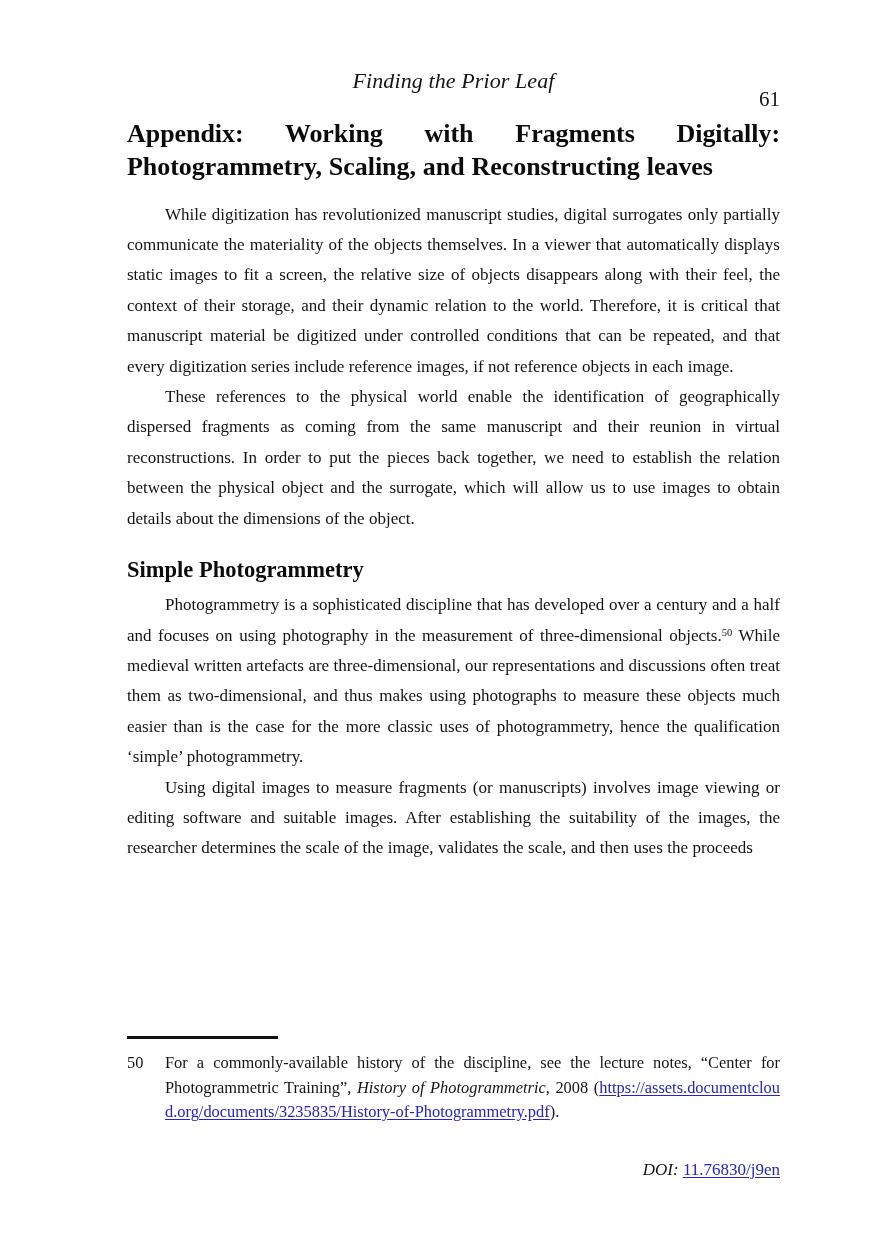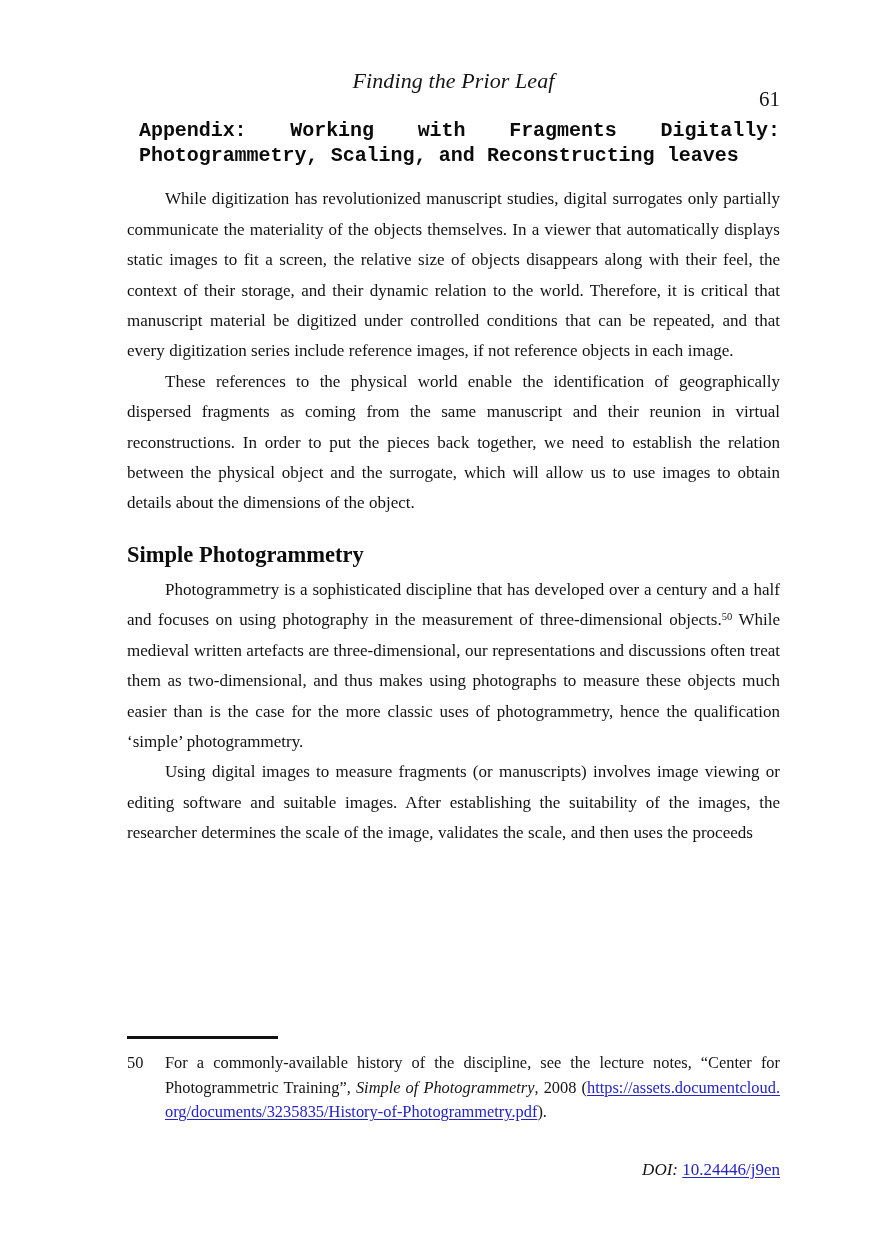--- a/index.html
+++ b/index.html
@@ -52,30 +52,29 @@
 
   
   .column {
     position: absolute;
     left: 127px;
     top: 118px;
     width: 653px;
   }
 
   h1.chapter-title {
-    margin: 0 0 16px 12px;
-    font-size: 20px;
+    margin: 0 0 16px 0;
+    font-size: 26px;
     font-weight: bold;
     line-height: 1.26;
     text-align: justify;
     text-align-last: left;
     letter-spacing: -0.05px;
     color: #0b0b0b;
     word-spacing: 0.5px;
-    font-family: Liberation Mono, monospace;
   }
 
   h2.section-title {
     margin: 22px 0 6px 0;
     font-size: 22.5px;
     font-weight: bold;
     line-height: 1.25;
     color: #0b0b0b;
   }
 
@@ -170,22 +169,22 @@
 
     <p class="body"><span>Photogrammetry is a sophisticated discipline that has developed over a century and a half and focuses on using photography in the measurement of three-dimensional objects.</span><sup class="fn-ref">50</sup><span> While medieval written artefacts are three-dimensional, our representations and discussions often treat them as two-dimensional, and thus makes using photographs to measure these objects much easier than is the case for the more classic uses of photogrammetry, hence the qualification ‘simple’ photogrammetry.</span></p>
 
     <p class="body">Using digital images to measure fragments (or manuscripts) involves image viewing or editing software and suitable images. After establishing the suitability of the images, the researcher determines the scale of the image, validates the scale, and then uses the proceeds</p>
 
   </div>
 
   <div class="footnote-block">
     <div class="footnote-rule"></div>
     <div class="footnote">
-      <span class="fn-num">50</span><span>For a commonly-available history of the discipline, see the lecture notes, “Center for Photogrammetric Training”, </span><i>Simple of Photogrammetry</i><span>, 2008 (</span><a class="link" href="#">https://assets.documentcloud.org/documents/3235835/History-of-Photogrammetry.pdf</a><span>).</span>
+      <span class="fn-num">50</span><span>For a commonly-available history of the discipline, see the lecture notes, “Center for Photogrammetric Training”, </span><i>History of Photogrammetric</i><span>, 2008 (</span><a class="link" href="#">https://assets.documentcloud.org/documents/3235835/History-of-Photogrammetry.pdf</a><span>).</span>
     </div>
   </div>
 
   <div class="doi">
     <span class="doi-label">DOI:</span>
-    <a class="link" href="#">10.24446/j9en</a>
+    <a class="link" href="#">11.76830/j9en</a>
   </div>
 
 </div>
 
 </body></html>

